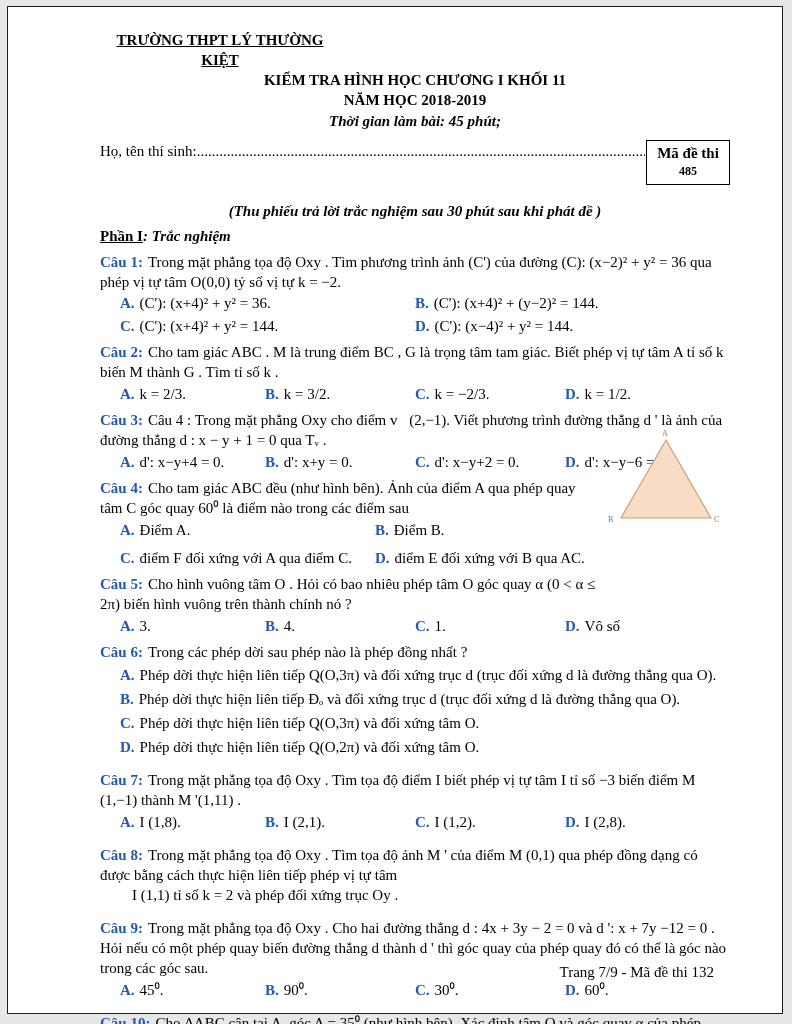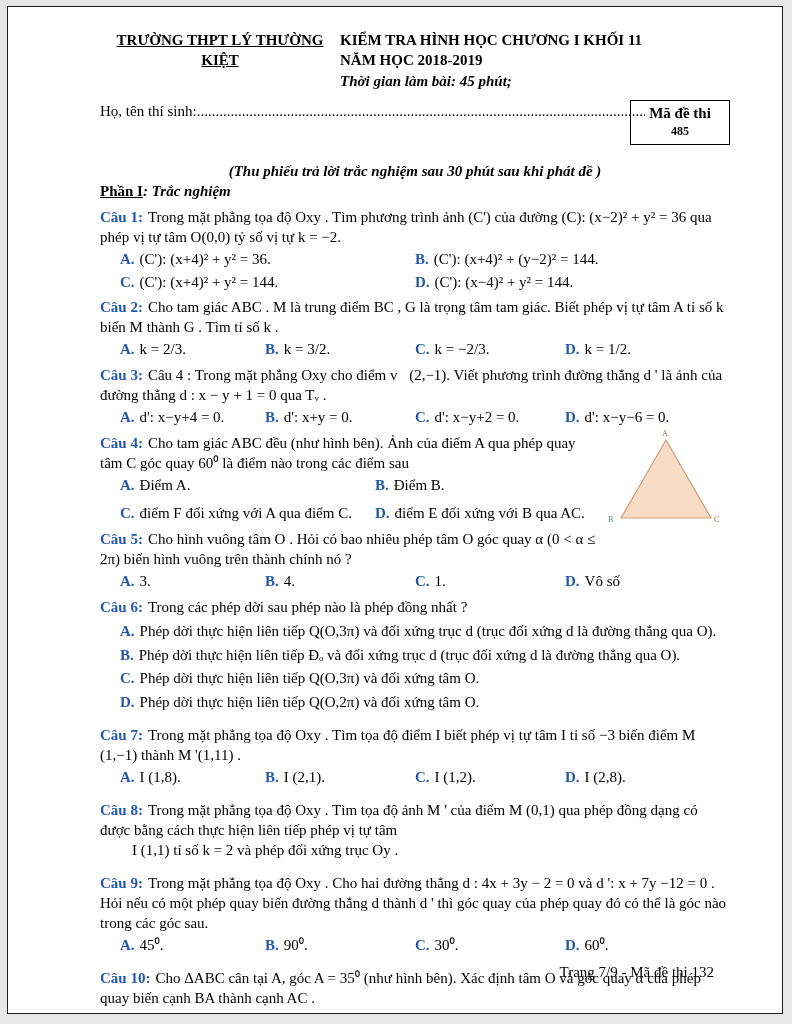--- a/index.html
+++ b/index.html
@@ -4,38 +4,38 @@
 <style>
   * { box-sizing: border-box; margin: 0; padding: 0; }
   html, body { width: 792px; height: 1024px; background: #e7e7e7; overflow: hidden; }
   .page {
     position: absolute; left: 7px; top: 6px; width: 776px; height: 1008px;
     background: #ffffff; border: 1px solid #1c1c1c;
     font-family: "Liberation Serif", serif; font-size: 15px; color: #000;
     padding: 24px 52px 20px 92px; line-height: 1.33;
   }
   
-  .header { display: flex; }
+  .header { display: flex; flex-direction: column; }
   .header-left { width: 240px; text-align: center; font-weight: bold; }
   .header-left .u { text-decoration: underline; display: block; }
-  .header-right { flex: 1; text-align: left; }
+  .header-right { flex: 1; text-align: center; }
   .header-right .t { font-weight: bold; display: block; }
   .header-right .time { font-weight: bold; font-style: italic; display: block; margin-top: 1px; }
   
   .info { position: relative; margin-top: 10px; min-height: 58px; }
   .name-line { white-space: nowrap; overflow: hidden; max-width: 545px; }
   .class-line { margin-top: 6px; }
   .code-box {
-    position: absolute; right: 0; top: -2px; width: 100px;
+    position: absolute; right: 0; top: -2px; width: 84px;
     border: 1px solid #000; text-align: center; font-weight: bold; padding: 3px 4px 4px;
   }
   .code-box .cb1 { display: block; }
   .code-box .cb2 { display: block; font-size: 12px; }
   .note { text-align: center; font-weight: bold; font-style: italic; margin-top: 2px; }
-  .part { }
+  .part { margin-top: 5px; }
   .part .p-label { font-weight: bold; text-decoration: underline; }
   .part .p-title { font-weight: bold; font-style: italic; }
   
   .question { margin-top: 6px; }
   .question.gap { margin-top: 13px; }
   .q-label { color: var(--accent-blue); font-weight: bold; margin-right: 5px; }
   .q-text2 { padding-left: 32px; }
   .narrow { max-width: 498px; }
   .opts { padding-left: 20px; margin-top: 2px; }
   .opt-label { color: var(--accent-blue); font-weight: bold; margin-right: 5px; }

